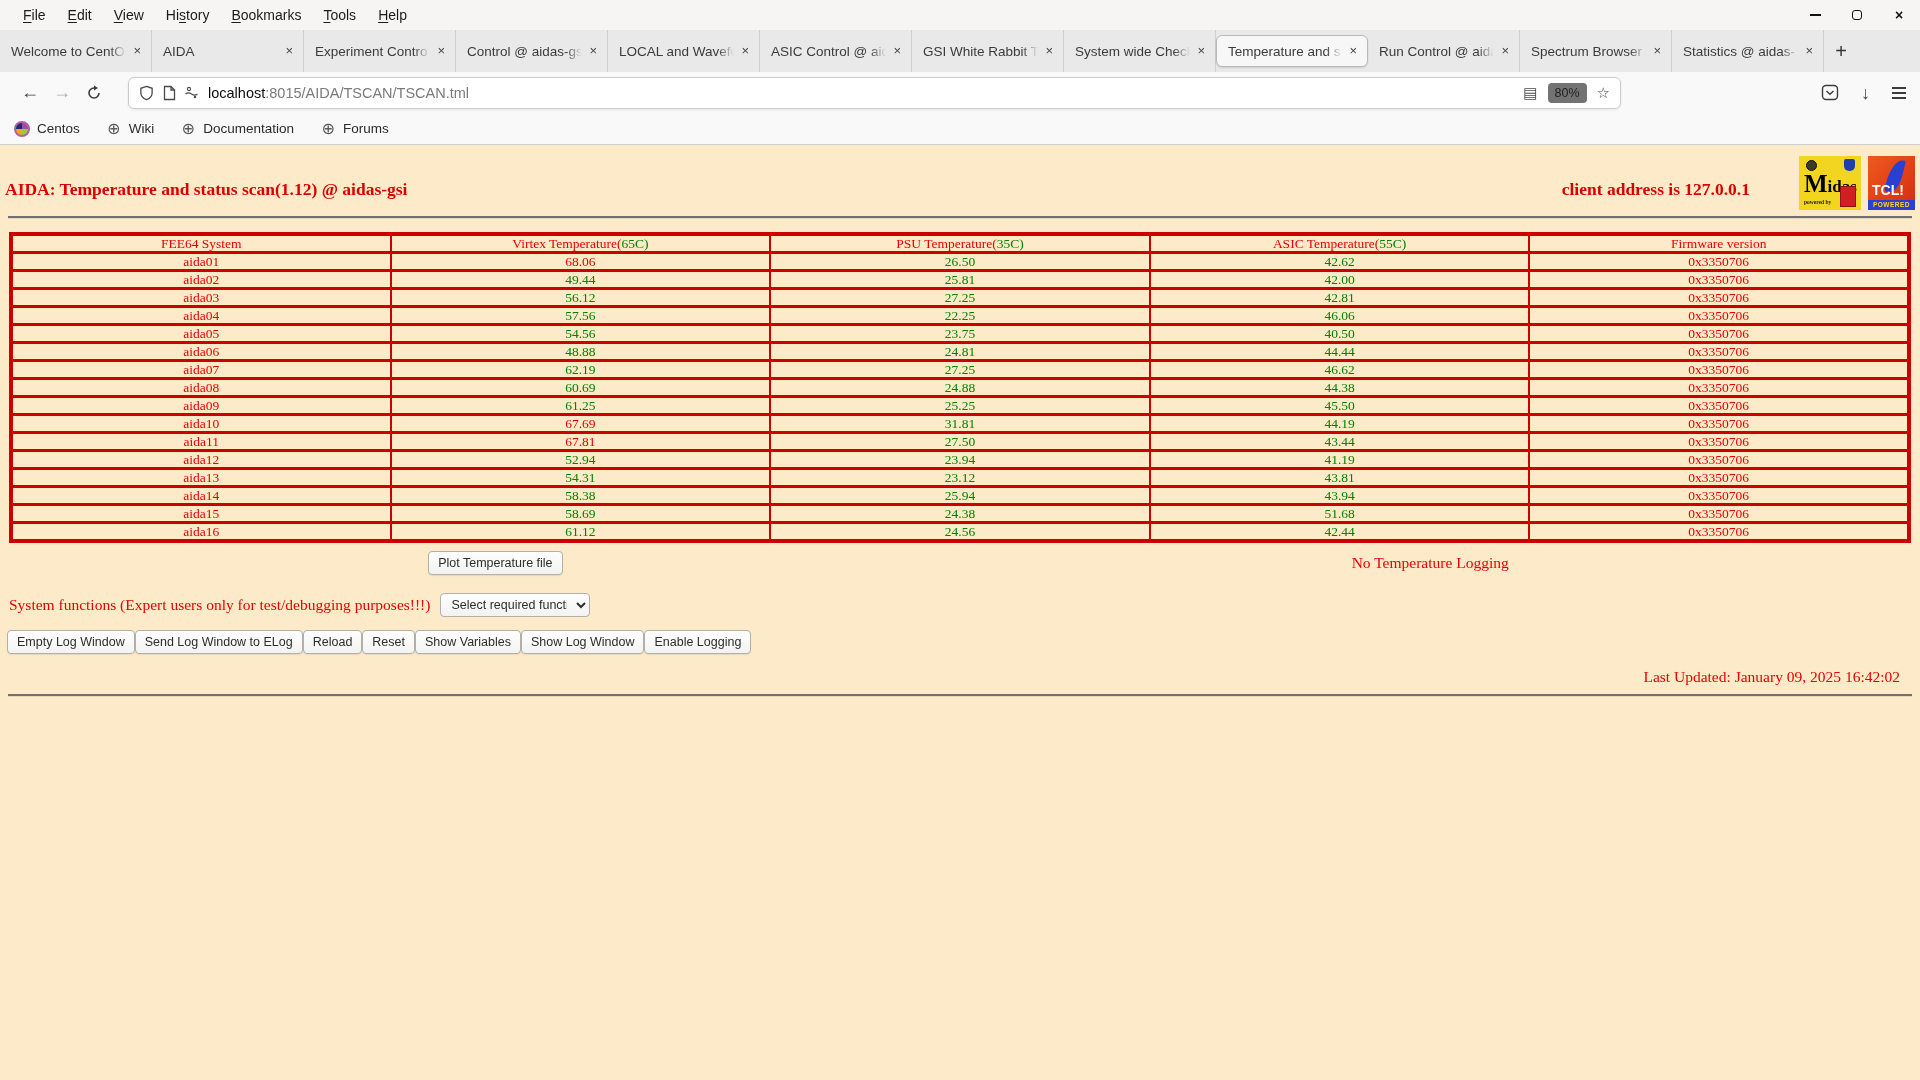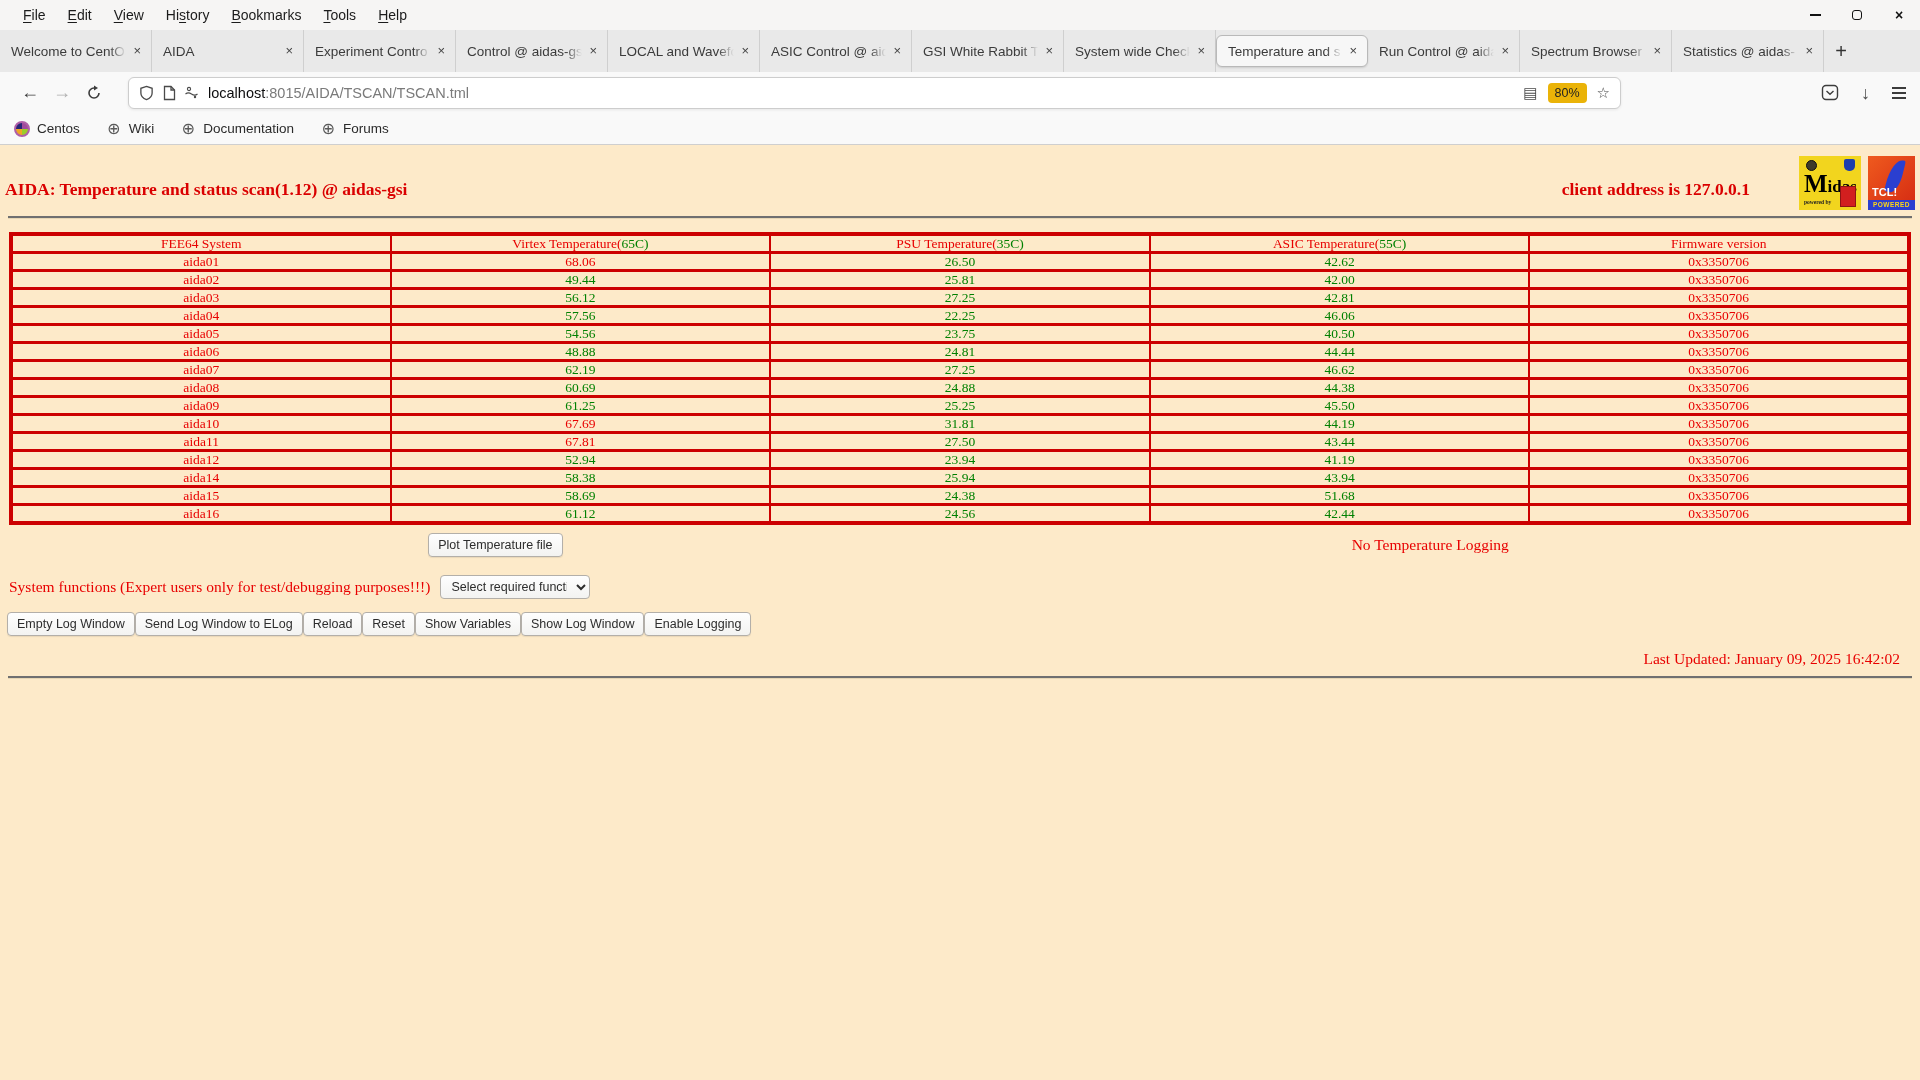--- a/index.html
+++ b/index.html
@@ -36,21 +36,21 @@
              font-size:18px; color:#3c3c3c; border-radius:4px; }
   .nav-btn.disabled { color:#b0b0b0; }
   .url-bar { flex:1; height:32px; margin:0 200px 0 18px; background:#ffffff;
              border:1px solid #cdcdcd; border-radius:6px; display:flex; align-items:center;
              padding:0 10px; box-shadow:0 1px 3px rgba(0,0,0,.08); }
   .url-icons { display:flex; align-items:center; gap:9px; margin-right:10px; }
   .url-text { flex:1; font-size:14.5px; color:#0c0c0d; white-space:nowrap; overflow:hidden; }
   .url-text .host { color:#0c0c0d; }
   .url-text .rest { color:#7a7a7a; }
   .url-right { display:flex; align-items:center; gap:10px; }
-  .zoom-chip { background:#eab308; border-radius:4px; font-size:12.5px; color:#222;
+  .zoom-chip { background:#737373; border-radius:4px; font-size:12.5px; color:#222;
                padding:3px 7px; }
   .glyph-icon { color:#4a4a4a; font-size:15px; line-height:1; }
   .toolbar-right { display:flex; align-items:center; gap:22px; }
   .hamburger { display:inline-block; }
   .hamburger i { display:block; width:14px; height:2px; background:#3c3c3c; margin:3px 0; }
 
   .bookmarks-bar { height:32px; background:#f9f9f9; display:flex; align-items:center;
                    padding:0 14px; gap:26px; border-bottom:1px solid #cfcfcf; }
   .bookmark { display:flex; align-items:center; gap:7px; font-size:13.5px; color:#2b2b2b; }
   .bm-icon { width:16px; height:16px; display:inline-flex; align-items:center; justify-content:center;
@@ -73,21 +73,21 @@
   .midas-crest { position:absolute; right:6px; top:3px; width:11px; height:12px;
                  background:#1d3fae; border-radius:2px 2px 5px 5px; }
   .midas-word { position:absolute; left:5px; top:14px; color:#000; font-weight:bold; font-size:17px; }
   .midas-word .bigM { font-size:25px; }
   .midas-powered { position:absolute; left:5px; bottom:5px; font-size:5.5px; font-weight:bold; color:#222; }
   .midas-mini { position:absolute; right:5px; bottom:3px; width:16px; height:21px; background:#d21f1f;
                 border:1px solid #8e1414; }
   .tcl-logo { width:47px; height:54px; background:linear-gradient(135deg,#ef5a1e,#d42a12); position:relative; overflow:hidden; }
   .tcl-feather { position:absolute; left:20px; top:3px; width:14px; height:34px; background:#2b3fd0;
                  border-radius:80% 10% 60% 10%; transform:rotate(14deg); }
-  .tcl-text { position:absolute; left:4px; bottom:12px; color:#fff; font-weight:bold; font-size:11px;
+  .tcl-text { position:absolute; left:4px; bottom:12px; color:#fff; font-weight:bold; font-size:14px;
               font-family:"Liberation Sans",sans-serif; }
   .tcl-strip { position:absolute; left:0; bottom:0; width:100%; height:10px; background:#2b3fd0;
                color:#ffd914; font-size:6.5px; font-weight:bold; text-align:center; line-height:10px;
                font-family:"Liberation Sans",sans-serif; letter-spacing:.5px; }
   .rule { border:none; height:0; border-top:2px solid #707070; border-bottom:1px solid #e8d7b4;
           margin:0 8px; }
 
   table.temps { width:calc(100% - 18px); margin:13px 9px 0 9px; border-collapse:collapse;
                 border:4px solid #cc0000; table-layout:fixed; }
   table.temps th, table.temps td { border:solid #cc0000; border-width:3px 2px; text-align:center;
@@ -433,20 +433,27 @@
         </tr>
 
         <tr>
           <td class="red">aida12</td>
           <td class="vgreen"><span>52.94</span></td>
           <td class="green">23.94</td>
           <td class="green">41.19</td>
           <td class="red">0x3350706</td>
         </tr>
 
+        <tr>
+          <td class="red">aida13</td>
+          <td class="vgreen"><span>54.31</span></td>
+          <td class="green">23.12</td>
+          <td class="green">43.81</td>
+          <td class="red">0x3350706</td>
+        </tr>
 
         <tr>
           <td class="red">aida14</td>
           <td class="vgreen"><span>58.38</span></td>
           <td class="green">25.94</td>
           <td class="green">43.94</td>
           <td class="red">0x3350706</td>
         </tr>
 
         <tr>

